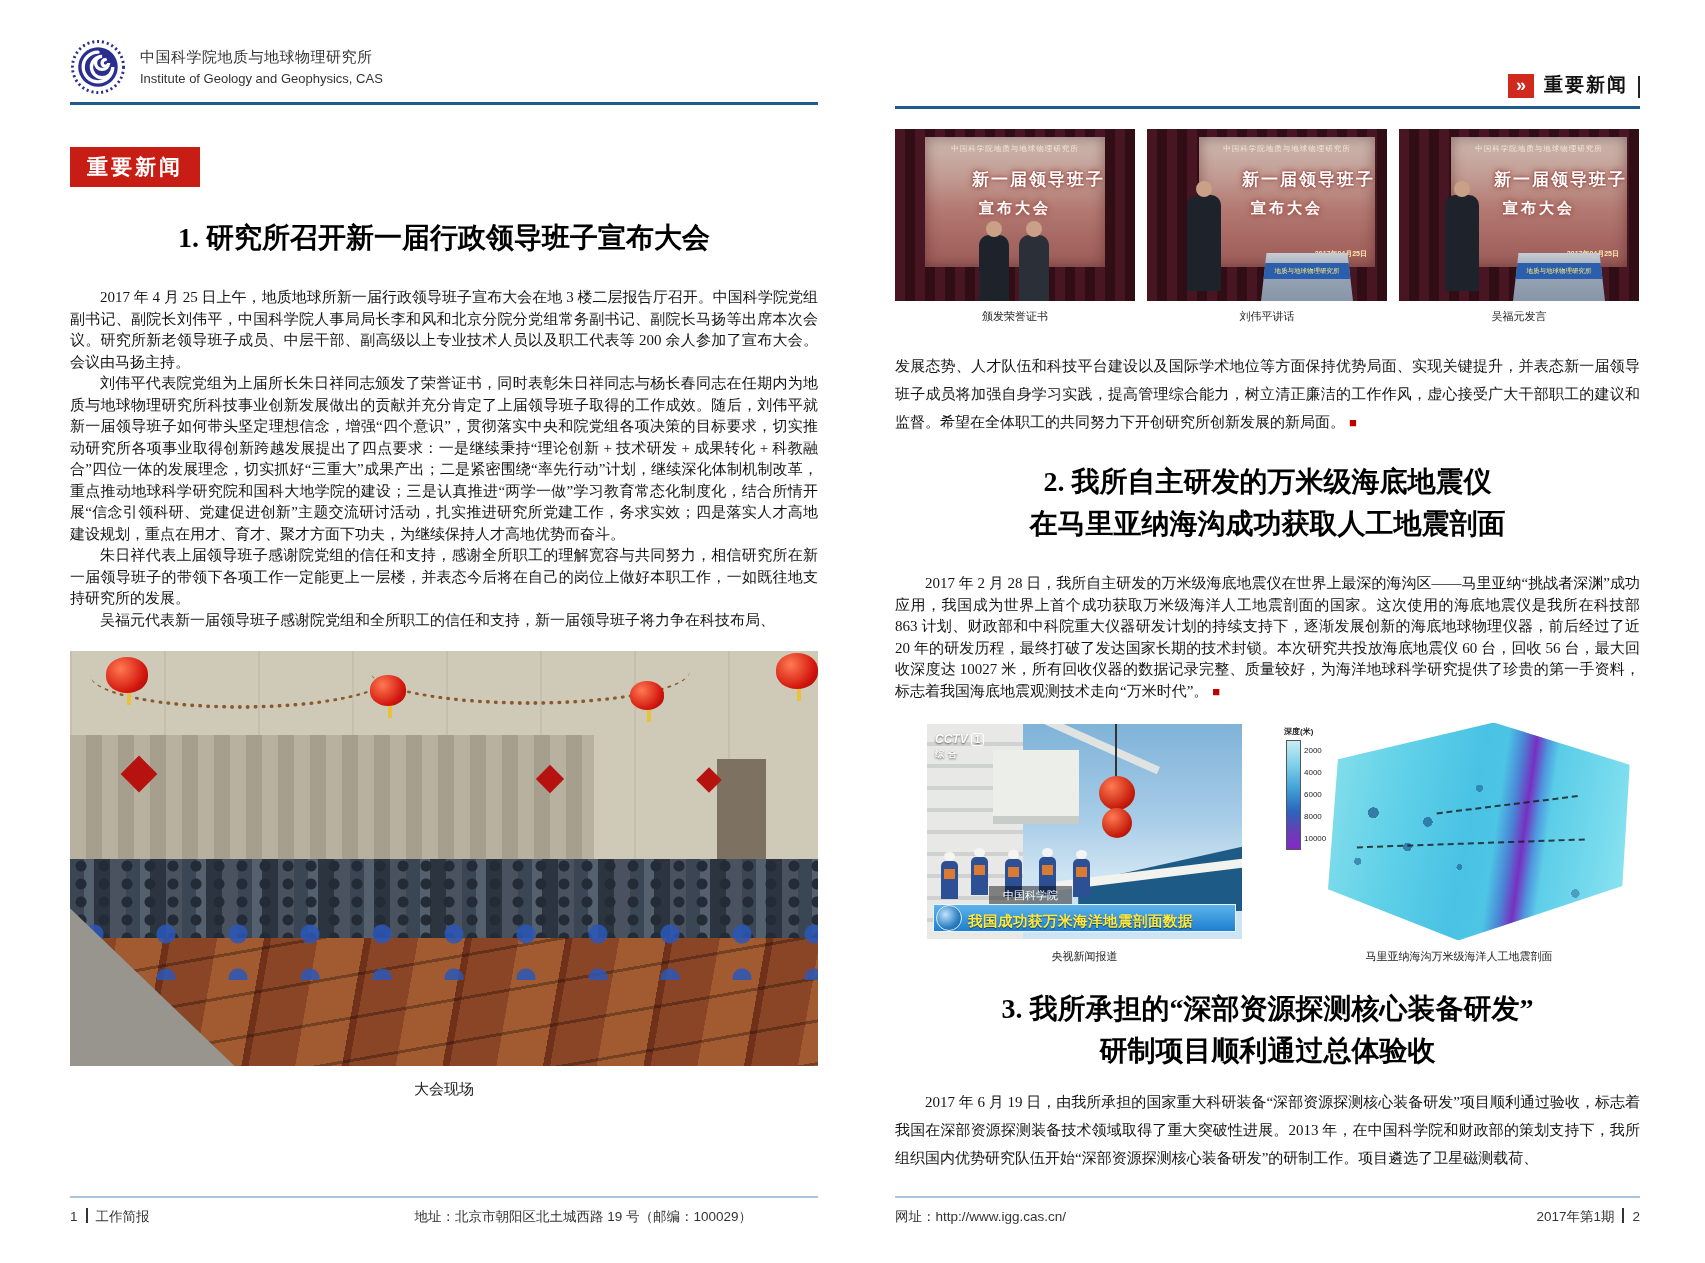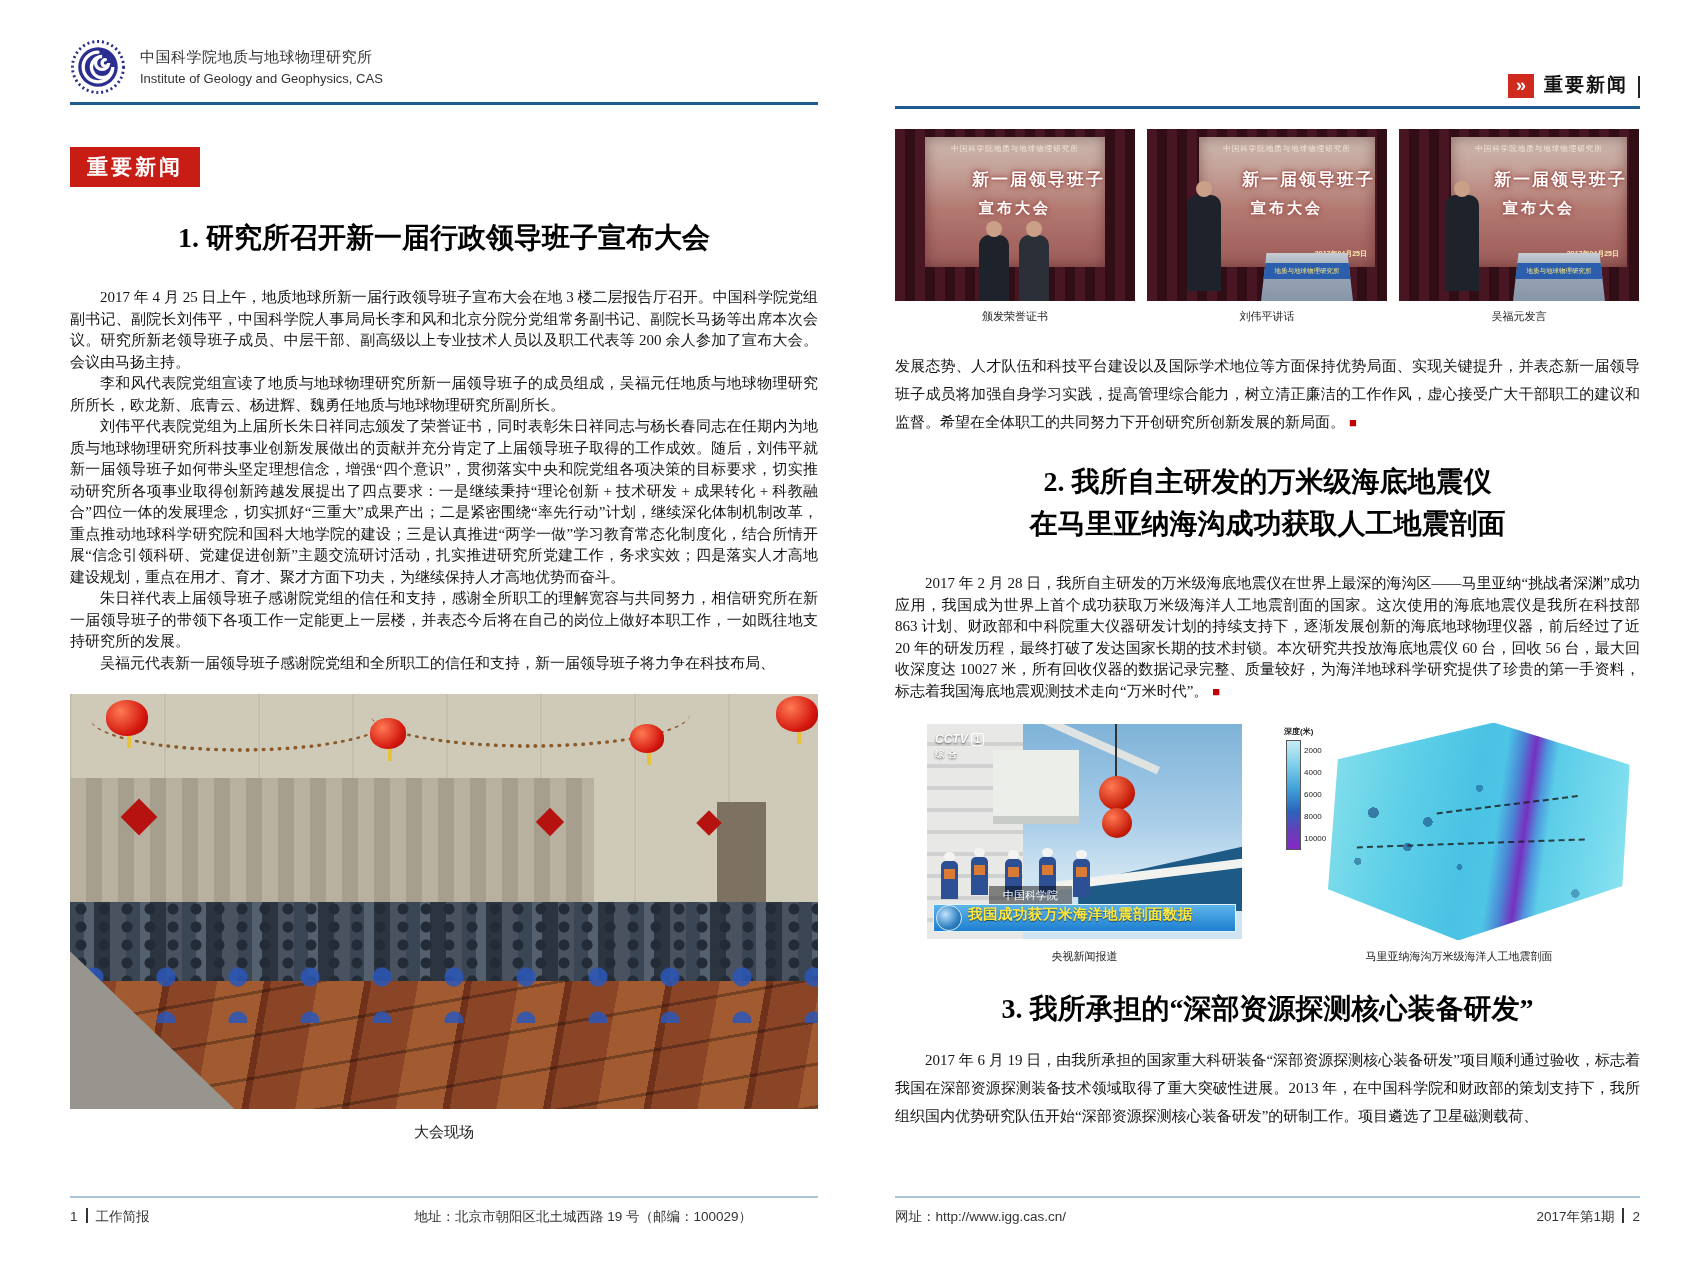--- a/index.html
+++ b/index.html
@@ -110,21 +110,21 @@
            background:radial-gradient(circle at 35% 30%,#ff7a52,#c21807 70%,#7d0e05); }
   .rail { position:absolute; right:-8px; bottom:60px; width:200px; height:9px; background:#f2f3ef; transform:rotate(-7deg); }
   .crew { position:absolute; width:17px; height:38px; border-radius:5px 5px 0 0; background:#2d4f93; }
   .crew::before { content:""; position:absolute; top:-9px; left:3px; width:11px; height:9px; border-radius:50%; background:#f4f4f2; }
   .crew::after  { content:""; position:absolute; top:8px; left:3px; width:11px; height:10px; background:#d97b35; }
   .cctv-logo { position:absolute; left:8px; top:8px; color:#fff; font-weight:bold; font-size:12px; text-shadow:0 1px 2px rgba(0,0,0,.6); font-style:italic; }
   .cctv-num { display:inline-block; font-style:normal; margin-left:3px; padding:0 3px; border:1px solid #fff; border-radius:2px; font-size:10px; }
   .cctv-sub { font-style:normal; font-size:9px; letter-spacing:4px; display:block; margin-top:2px; }
   .chyron-org { position:absolute; left:62px; bottom:34px; background:rgba(0,0,0,.45); color:#fff; font-size:11px; padding:2px 14px; }
   .chyron { position:absolute; left:6px; right:6px; bottom:7px; height:26px;
-            background:linear-gradient(180deg,#5db4ea,#1e7fd0); border:1px solid #e8f4fc; display:flex; align-items:flex-start; }
+            background:linear-gradient(180deg,#5db4ea,#1e7fd0); border:1px solid #e8f4fc; display:flex; align-items:flex-end; }
   .globe { width:26px; height:26px; border-radius:50%; margin:0 6px 0 2px; flex:0 0 auto;
            background:radial-gradient(circle at 35% 35%,#bfe3ff,#2e7fc0 60%,#125a96); border:1px solid #d8eefc; box-sizing:border-box; }
   .headline { color:#ffe73c; font-weight:bold; font-size:14.5px; letter-spacing:.5px; text-shadow:0 1px 1px rgba(0,0,0,.55); white-space:nowrap; }
 
   .fig-map { position:relative; width:350px; height:215px; margin-left:auto; margin-right:6px; background:#fff; }
   .cbar-title { position:absolute; left:0; top:2px; font-size:8px; color:#222; font-weight:bold; }
   .cbar { position:absolute; left:2px; top:16px; width:13px; height:108px; border:1px solid #555;
           background:linear-gradient(180deg,#c8ecf5 0%,#7fd0ea 22%,#3f9fd6 45%,#2b64bc 65%,#6a3cb8 85%,#8428c9 100%); }
   .cbar-tick { position:absolute; left:20px; font-size:8px; color:#222; }
   .terrain { position:absolute; left:34px; top:0; width:316px; height:215px; transform:rotate(-4deg);
@@ -167,21 +167,20 @@
         <div class="org-en">Institute of Geology and Geophysics, CAS</div>
       </div>
     </div>
 
     <div class="badge">重要新闻</div>
 
     <div class="art-title serif t1">1. 研究所召开新一届行政领导班子宣布大会</div>
 
     <div class="body-block serif">
       <p class="para">2017 年 4 月 25 日上午，地质地球所新一届行政领导班子宣布大会在地 3 楼二层报告厅召开。中国科学院党组副书记、副院长刘伟平，中国科学院人事局局长李和风和北京分院分党组常务副书记、副院长马扬等出席本次会议。研究所新老领导班子成员、中层干部、副高级以上专业技术人员以及职工代表等 200 余人参加了宣布大会。会议由马扬主持。</p>
-      <p class="para">李和风代表院党组宣读了地质与地球物理研究所新一届领导班子的成员组成，吴福元任地质与地球物理研究所所长，欧龙新、底青云、杨进辉、魏勇任地质与地球物理研究所副所长。</p>
       <p class="para">刘伟平代表院党组为上届所长朱日祥同志颁发了荣誉证书，同时表彰朱日祥同志与杨长春同志在任期内为地质与地球物理研究所科技事业创新发展做出的贡献并充分肯定了上届领导班子取得的工作成效。随后，刘伟平就新一届领导班子如何带头坚定理想信念，增强“四个意识”，贯彻落实中央和院党组各项决策的目标要求，切实推动研究所各项事业取得创新跨越发展提出了四点要求：一是继续秉持“理论创新 + 技术研发 + 成果转化 + 科教融合”四位一体的发展理念，切实抓好“三重大”成果产出；二是紧密围绕“率先行动”计划，继续深化体制机制改革，重点推动地球科学研究院和国科大地学院的建设；三是认真推进“两学一做”学习教育常态化制度化，结合所情开展“信念引领科研、党建促进创新”主题交流研讨活动，扎实推进研究所党建工作，务求实效；四是落实人才高地建设规划，重点在用才、育才、聚才方面下功夫，为继续保持人才高地优势而奋斗。</p>
       <p class="para">朱日祥代表上届领导班子感谢院党组的信任和支持，感谢全所职工的理解宽容与共同努力，相信研究所在新一届领导班子的带领下各项工作一定能更上一层楼，并表态今后将在自己的岗位上做好本职工作，一如既往地支持研究所的发展。</p>
       <p class="para">吴福元代表新一届领导班子感谢院党组和全所职工的信任和支持，新一届领导班子将力争在科技布局、</p>
     </div>
 
     <div class="conf-photo">
       <div class="conf-wall"></div>
       <div class="conf-curtain"></div>
       <div class="conf-door"></div>
       <div class="garland g1"></div>
@@ -317,20 +316,21 @@
       </div>
     </div>
 
     <div class="fig-caps serif">
       <div class="caption cap14 figcap-l">央视新闻报道</div>
       <div class="caption cap14 figcap-r">马里亚纳海沟万米级海洋人工地震剖面</div>
     </div>
 
     <div class="art-title serif t2">
       <div>3. 我所承担的“深部资源探测核心装备研发”</div>
+      <div>研制项目顺利通过总体验收</div>
     </div>
 
     <div class="body-block serif" style="margin-top:16px;">
       <p class="para pw">2017 年 6 月 19 日，由我所承担的国家重大科研装备“深部资源探测核心装备研发”项目顺利通过验收，标志着我国在深部资源探测装备技术领域取得了重大突破性进展。2013 年，在中国科学院和财政部的策划支持下，我所组织国内优势研究队伍开始“深部资源探测核心装备研发”的研制工作。项目遴选了卫星磁测载荷、</p>
     </div>
   </div>
 
   <div class="footer footer-left">
     <span>
       <span>1</span><span class="vbar"></span><span>工作简报</span>

